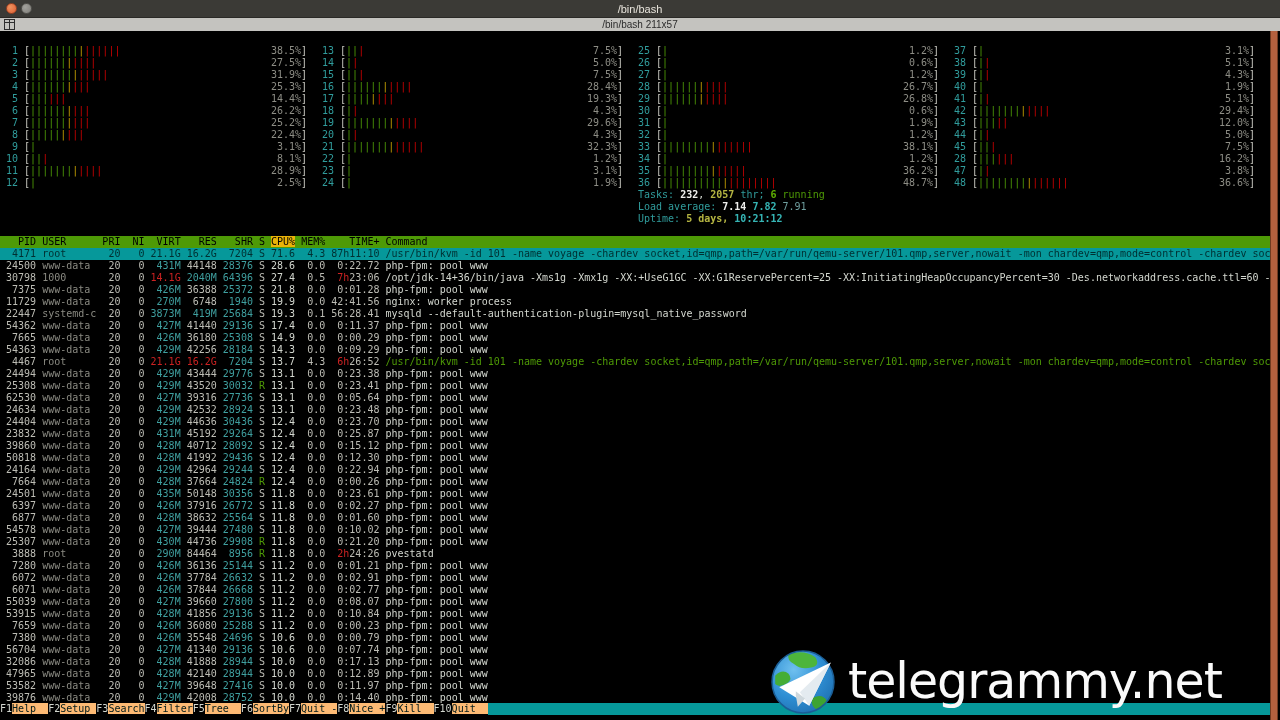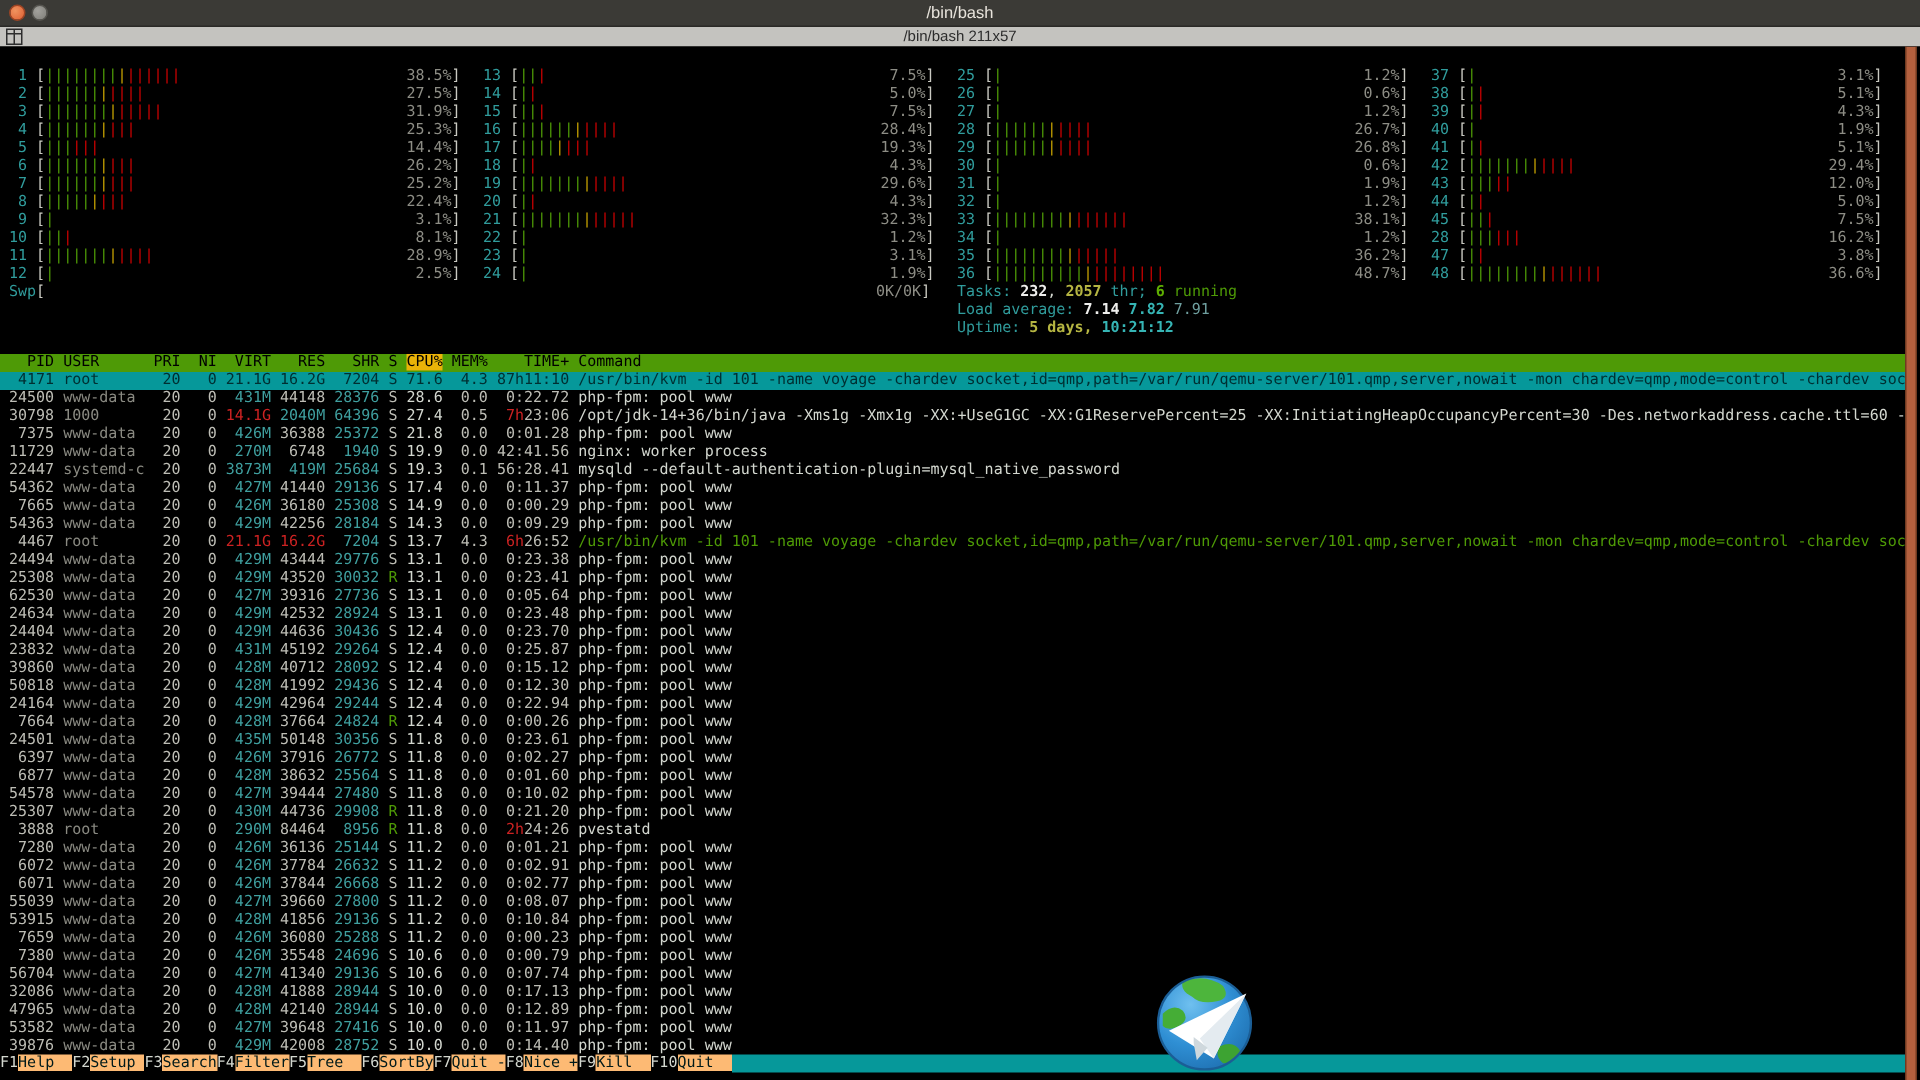--- a/index.html
+++ b/index.html
@@ -138,21 +138,20 @@
         <div class="mrow"><span class="cyan">42</span><span class="br"> [</span><span class="grn">|||||||</span><span class="yel">|</span><span class="redb">||||</span><span class="sp">                            </span><span class="pct">29.4%</span><span class="br">]</span></div>
         <div class="mrow"><span class="cyan">43</span><span class="br"> [</span><span class="grn">|||</span><span class="redb">||</span><span class="sp">                                   </span><span class="pct">12.0%</span><span class="br">]</span></div>
         <div class="mrow"><span class="cyan">44</span><span class="br"> [</span><span class="grn">|</span><span class="redb">|</span><span class="sp">                                      </span><span class="pct"> 5.0%</span><span class="br">]</span></div>
         <div class="mrow"><span class="cyan">45</span><span class="br"> [</span><span class="grn">||</span><span class="redb">|</span><span class="sp">                                     </span><span class="pct"> 7.5%</span><span class="br">]</span></div>
         <div class="mrow"><span class="cyan">28</span><span class="br"> [</span><span class="grn">|||</span><span class="redb">|||</span><span class="sp">                                  </span><span class="pct">16.2%</span><span class="br">]</span></div>
         <div class="mrow"><span class="cyan">47</span><span class="br"> [</span><span class="grn">|</span><span class="redb">|</span><span class="sp">                                      </span><span class="pct"> 3.8%</span><span class="br">]</span></div>
         <div class="mrow"><span class="cyan">48</span><span class="br"> [</span><span class="grn">||||||||</span><span class="yel">|</span><span class="redb">||||||</span><span class="sp">                         </span><span class="pct">36.6%</span><span class="br">]</span></div>
       </div>
 
     <div class="memswp">
-      <div class="memline" id="swprow"><span class="cyan">Swp</span><span class="br">[</span><span class="sp">                                                                                            </span><span class="pct">0K/0K</span><span class="br">]</span></div>
     </div>
 
     <div class="tasksblk">
       <div class="tline" id="tasksline"><span class="cyan">Tasks: </span><span class="wb">232</span><span class="w">, </span><span class="yb">2057</span><span class="cyan"> thr</span><span class="cyan">; </span><span class="gb">6</span><span class="g"> running</span></div>
       <div class="tline" id="loadline"><span class="cyan">Load average: </span><span class="wb">7.14 </span><span class="cb">7.82 </span><span class="dim2">7.91</span></div>
       <div class="tline" id="uptimeline"><span class="cyan">Uptime: </span><span class="yb">5 days, </span><span class="cb">10:21:12</span></div>
     </div>
 
     <div class="hrow" id="hrow"><span class="hcell">  PID</span><span class="hcell"> </span><span class="hcell">USER     </span><span class="hcell"> </span><span class="hcell">PRI</span><span class="hcell"> </span><span class="hcell"> NI</span><span class="hcell"> </span><span class="hcell"> VIRT</span><span class="hcell"> </span><span class="hcell">  RES</span><span class="hcell"> </span><span class="hcell">  SHR</span><span class="hcell"> </span><span class="hcell">S</span><span class="hcell"> </span><span class="sortcell">CPU%</span><span class="hcell"> </span><span class="hcell">MEM%</span><span class="hcell"> </span><span class="hcell">   TIME+</span><span class="hcell"> </span><span class="hcell">Command</span></div>
     <div id="plist">
@@ -223,15 +222,16 @@
         </defs>
         <circle cx="32" cy="32" r="30" fill="url(#oc)"></circle>
         <path d="M18 5 q15 -5 26 3 q5 8 -4 10 q-11 2 -16 -3 q-8 -4 -6 -10z" fill="#4db53c"></path>
         <path d="M5 26 q7 -7 13 -2 q4 5 -1 9 q-8 5 -12 1z" fill="#45ad36"></path>
         <path d="M42 47 q9 -4 13 3 q-3 9 -11 8 q-6 -5 -2 -11z" fill="#3da332"></path>
         <circle cx="32" cy="32" r="30" fill="none" stroke="#1b5e96" stroke-width="1.5"></circle>
         <polygon points="9,37 59,13 38,55" fill="#ffffff"></polygon>
         <polygon points="38,55 29,42 59,13" fill="#e4ebf0"></polygon>
         <polygon points="25,45 27,56 34,48 25,41" fill="#cfd8dd"></polygon>
       </svg>
+      <span class="wmtext">telegrammy.net</span>
     </div>
   </div>
 </div>
 
 </body></html>

